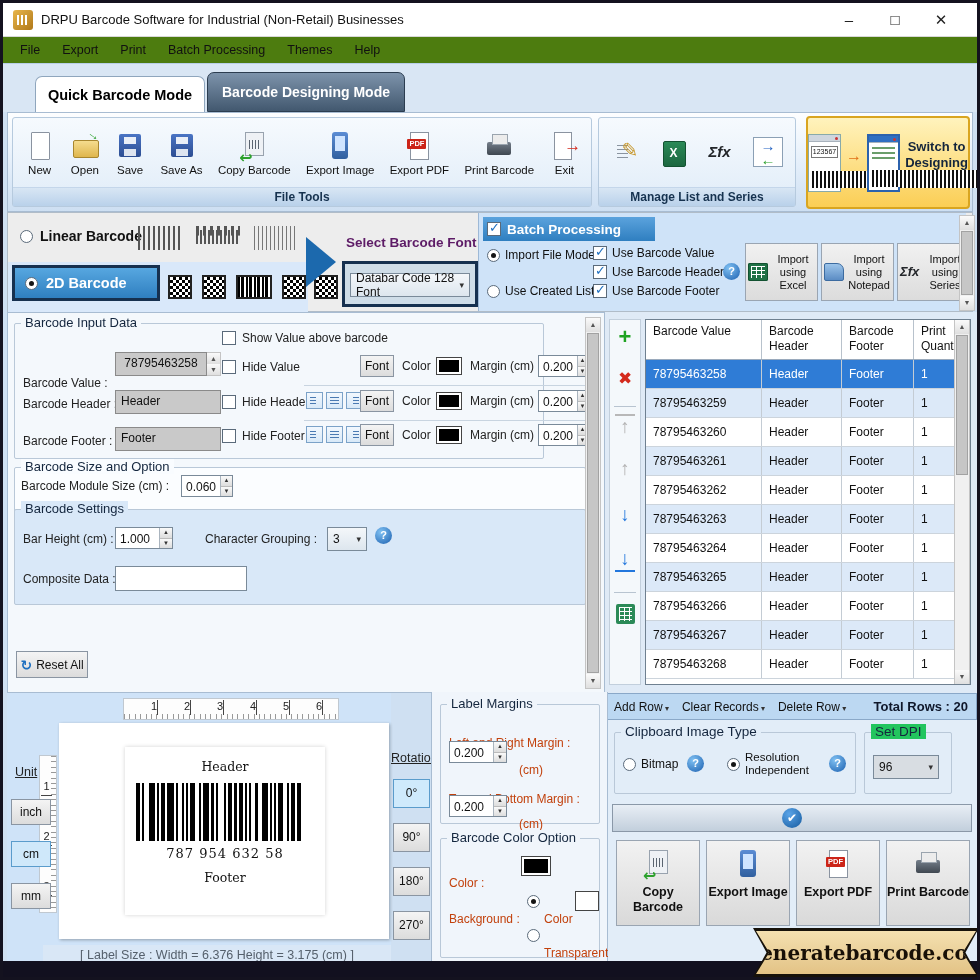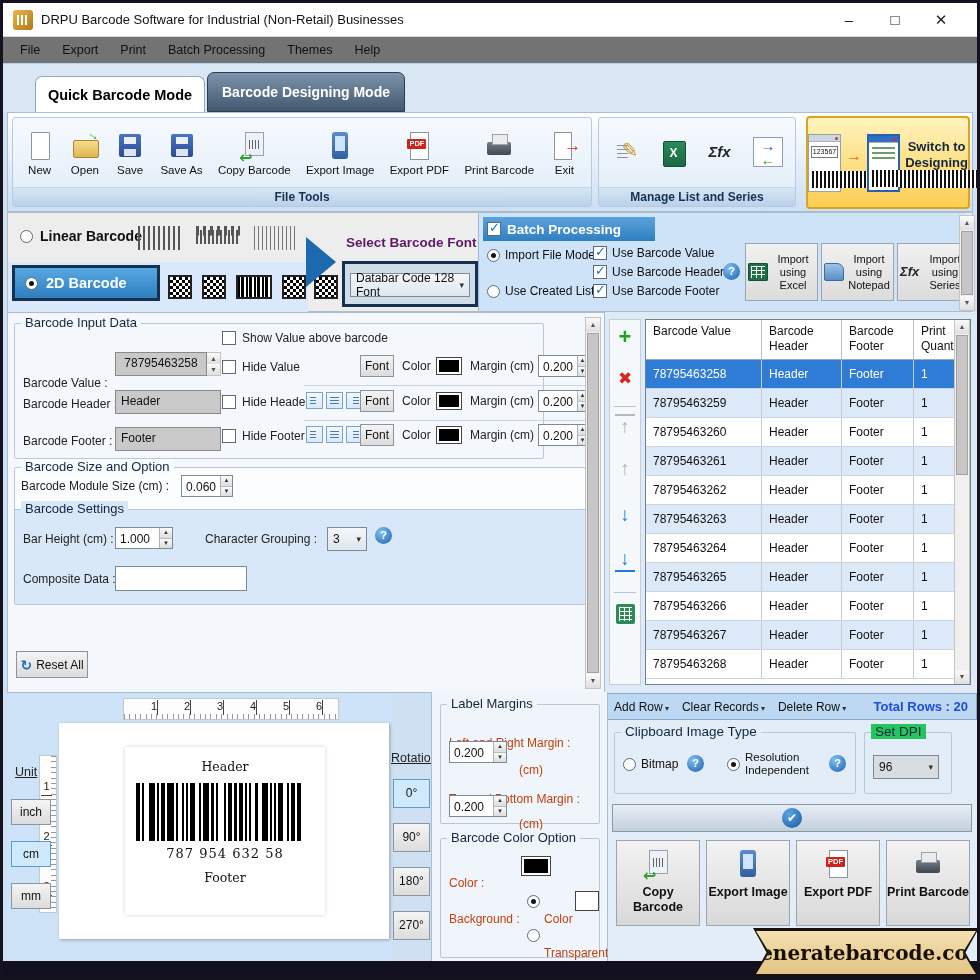--- a/index.html
+++ b/index.html
@@ -6,21 +6,21 @@
   html,body { background:#222; }
   #app { position:relative; width:980px; height:980px; background:#cfe0f2; border:3px solid #14121f; overflow:hidden; }
 
   
   .titlebar { position:absolute; left:0; top:0; width:974px; height:34px; background:#fff; display:flex; align-items:center; padding:0 10px; border-bottom:1px solid #d8d8d8;}
   .app-icon { width:20px; height:20px; margin-right:8px; background:linear-gradient(135deg,#e8b64c,#b07818); border-radius:3px; position:relative;}
   .app-icon::after{content:""; position:absolute; left:4px; top:5px; right:4px; bottom:5px; background:repeating-linear-gradient(90deg,#fff 0 2px,transparent 2px 4px);}
   .title-text { font-size:13px; color:#111; }
   .win-ctrls { margin-left:auto; display:flex; gap:26px; padding-right:16px;}
   .win-ctrls span { font-size:15px; color:#222; cursor:pointer; width:20px; text-align:center;}
-  .menubar { position:absolute; left:0; top:34px; width:974px; height:27px; background:#737373; display:flex; align-items:center; padding:0 6px; border-bottom:1px solid #b8cfe8;}
+  .menubar { position:absolute; left:0; top:34px; width:974px; height:27px; background:#4d7c0f; display:flex; align-items:center; padding:0 6px; border-bottom:1px solid #b8cfe8;}
   .mi { font-size:12.5px; color:#111; padding:4px 11px; cursor:pointer;}
   .tabzone { position:absolute; left:0; top:61px; width:974px; height:48px; background:#d9e6f4;}
   .tab { position:absolute; text-align:center; font-weight:bold; cursor:pointer; border-radius:7px 7px 0 0;}
   .tab-active { left:32px; top:12px; width:170px; height:37px; background:#fff; border:1px solid #8fa6bd; border-bottom:none; font-size:14.5px; line-height:36px; color:#000;}
   .tab-inactive { left:204px; top:8px; width:198px; height:40px; background:linear-gradient(#7d93ab,#42586f); border:1px solid #2c3d50; font-size:14px; line-height:38px; color:#fff;}
 
   
   .toolbar { position:absolute; left:4px; top:109px; width:966px; height:100px; background:linear-gradient(#fdfeff,#e3eefa 55%,#cddff2); border:1px solid #a8bcd2;}
   .tgroup { position:absolute; top:4px; height:90px; border:1px solid #b6cade; border-radius:3px; background:linear-gradient(#f6fafe,#e0ecf8);}
   .tg-file { left:4px; width:580px; }
@@ -146,21 +146,21 @@
   .ghead .hc { font-size:12px; color:#111; padding:4px 0 0 7px; border-right:1px solid #b8c2cc; line-height:15px;}
   .grow { display:flex; height:29px; border-bottom:1px solid #ccd4dc; background:#fff; cursor:pointer;}
   .grow.alt { background:#dce9f8;}
   .grow.sel { background:#2f7cd6;}
   .grow.sel .gc { color:#fff;}
   .gc { font-size:12px; color:#111; padding:7px 0 0 7px; border-right:1px solid #c4ccd4; overflow:hidden; white-space:nowrap;}
   .c0{width:116px;} .c1{width:80px;} .c2{width:72px;} .c3{width:40px; border-right:none !important;}
   .actionbar { position:absolute; left:602px; top:690px; width:372px; height:27px; background:#bcd8f2; border:1px solid #8aa8c8; display:flex; align-items:center; padding:0 8px;}
   .abi { font-size:12px; color:#111; margin-right:13px; cursor:pointer;}
   .abi .car { font-size:8px; color:#333;}
-  .total { margin-left:auto; font-weight:bold; font-size:13px; color:#1d4ed8;}
+  .total { margin-left:auto; font-weight:bold; font-size:13px; color:#0f172a;}
 
   
   .preview { position:absolute; left:4px; top:689px; width:384px; height:275px; background:#cfe3f8; border-top:1px solid #a8bcd2;}
   .hruler { position:absolute; left:116px; top:5px; width:216px; height:22px; background:#fdfdfd; border:1px solid #c0c8d0; background-image:repeating-linear-gradient(90deg,#999 0 1px,transparent 1px 5.4px); background-size:100% 5px; background-position:0 100%; background-repeat:no-repeat;}
   .hrn { position:absolute; top:1px; width:30px; text-align:right; font-size:11px; color:#222; border-right:1px solid #444; height:15px;}
   .canvas { position:absolute; left:52px; top:30px; width:330px; height:216px; background:#fff; box-shadow:1px 1px 3px rgba(0,0,0,.3);}
   .card { position:absolute; left:66px; top:24px; width:200px; height:168px; background:#fff; box-shadow:0 0 4px rgba(0,0,0,.18); text-align:center;}
   .card .hd { font-family:"DejaVu Serif",serif; font-size:12.5px; color:#111; margin-top:12px;}
   .bars { height:58px; width:178px; margin:9px auto 0; display:flex; align-items:stretch;}
   .bars span { height:100%; }
@@ -663,20 +663,21 @@
         <span class="vrn" style="top: 24px;">1</span>
         <span class="vrn" style="top: 74px;">2</span>
         <span class="vrn" style="top: 124px;">3</span>
       </div>
     <div class="unit-lbl">Unit</div>
     <div id="unit-buttons">
         <div class="btn ubtn" style="top: 106px;">inch</div>
         <div class="btn ubtn sel" style="top: 148px;">cm</div>
         <div class="btn ubtn" style="top: 190px;">mm</div>
       </div>
+    <div class="pstatus">[ Label Size : Width = 6.376  Height = 3.175 (cm) ]</div>
   </div>
 
   <div class="rot-lbl">Rotation</div>
   <div id="rotation-buttons">
       <div class="btn rbtn sel" style="top: 776px; position: absolute;">0°</div>
       <div class="btn rbtn" style="top: 820px; position: absolute;">90°</div>
       <div class="btn rbtn" style="top: 864px; position: absolute;">180°</div>
       <div class="btn rbtn" style="top: 908px; position: absolute;">270°</div>
     </div>
 

